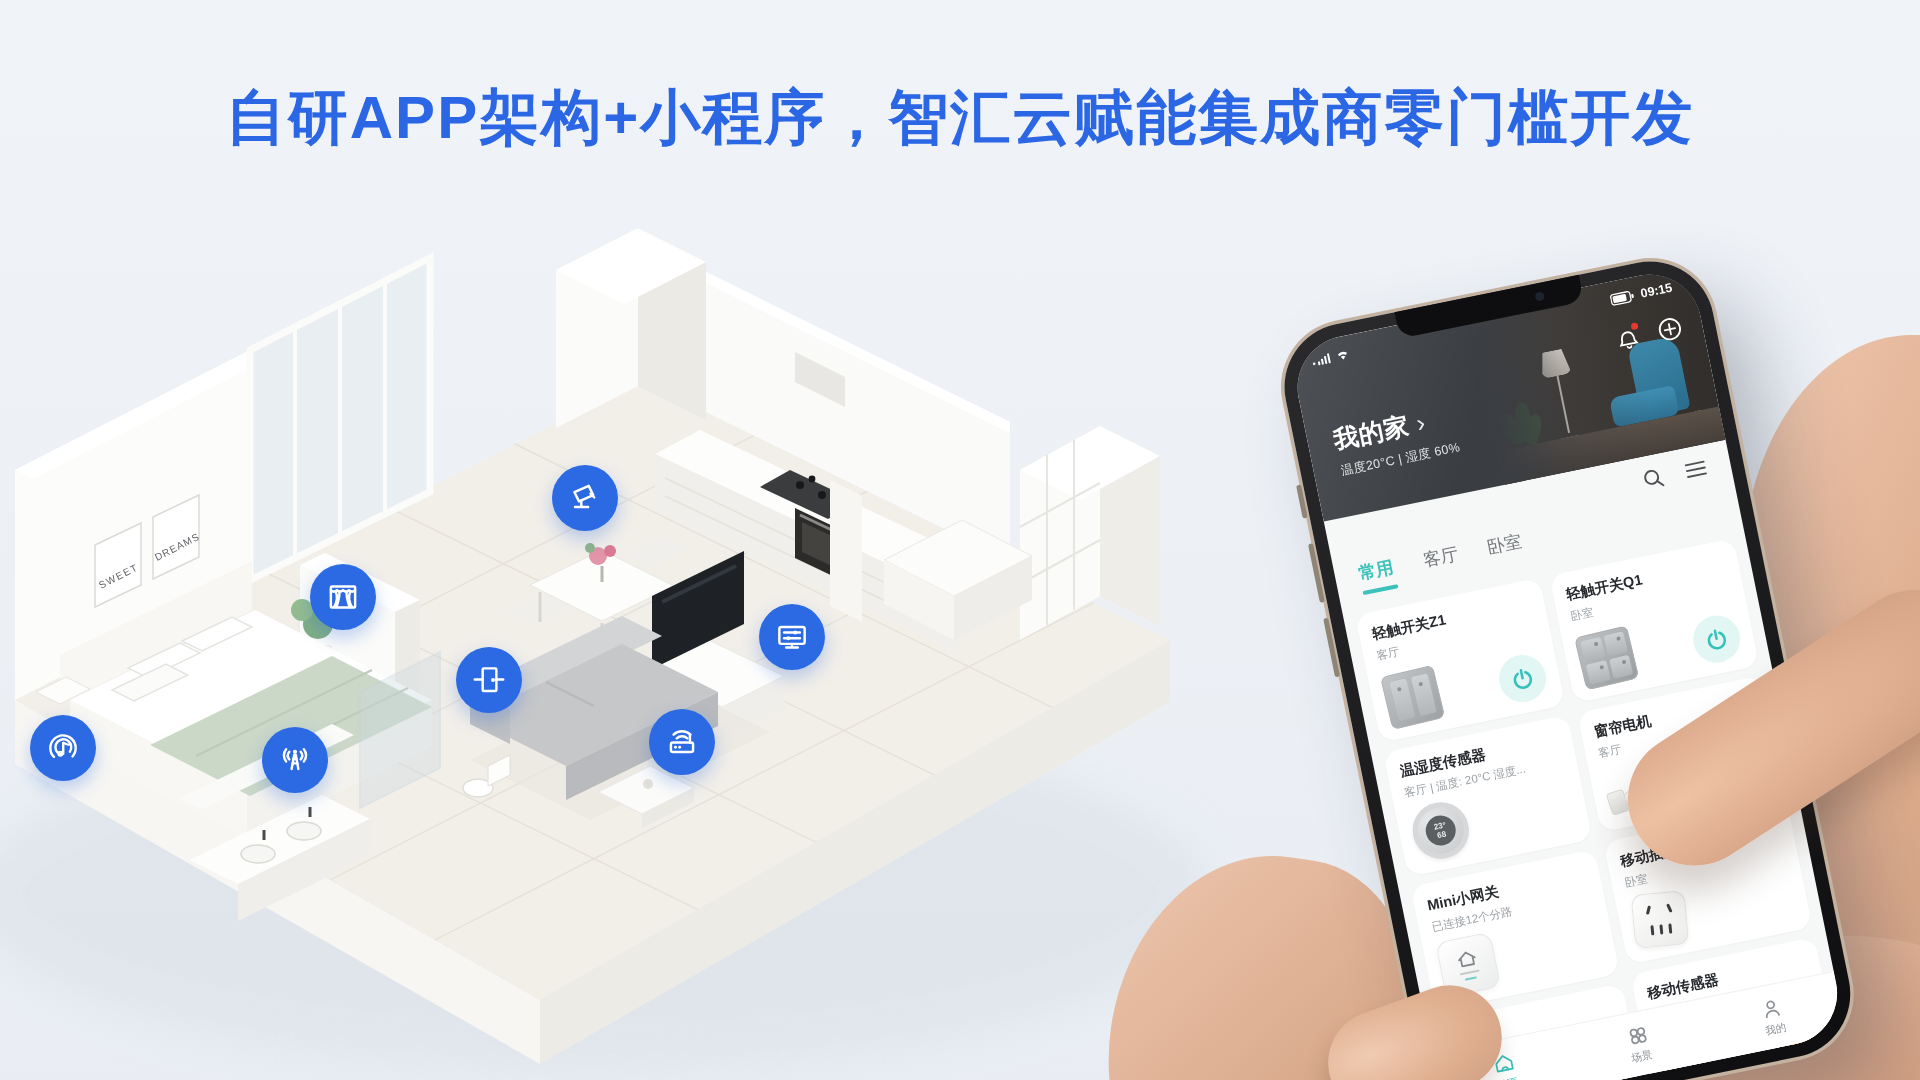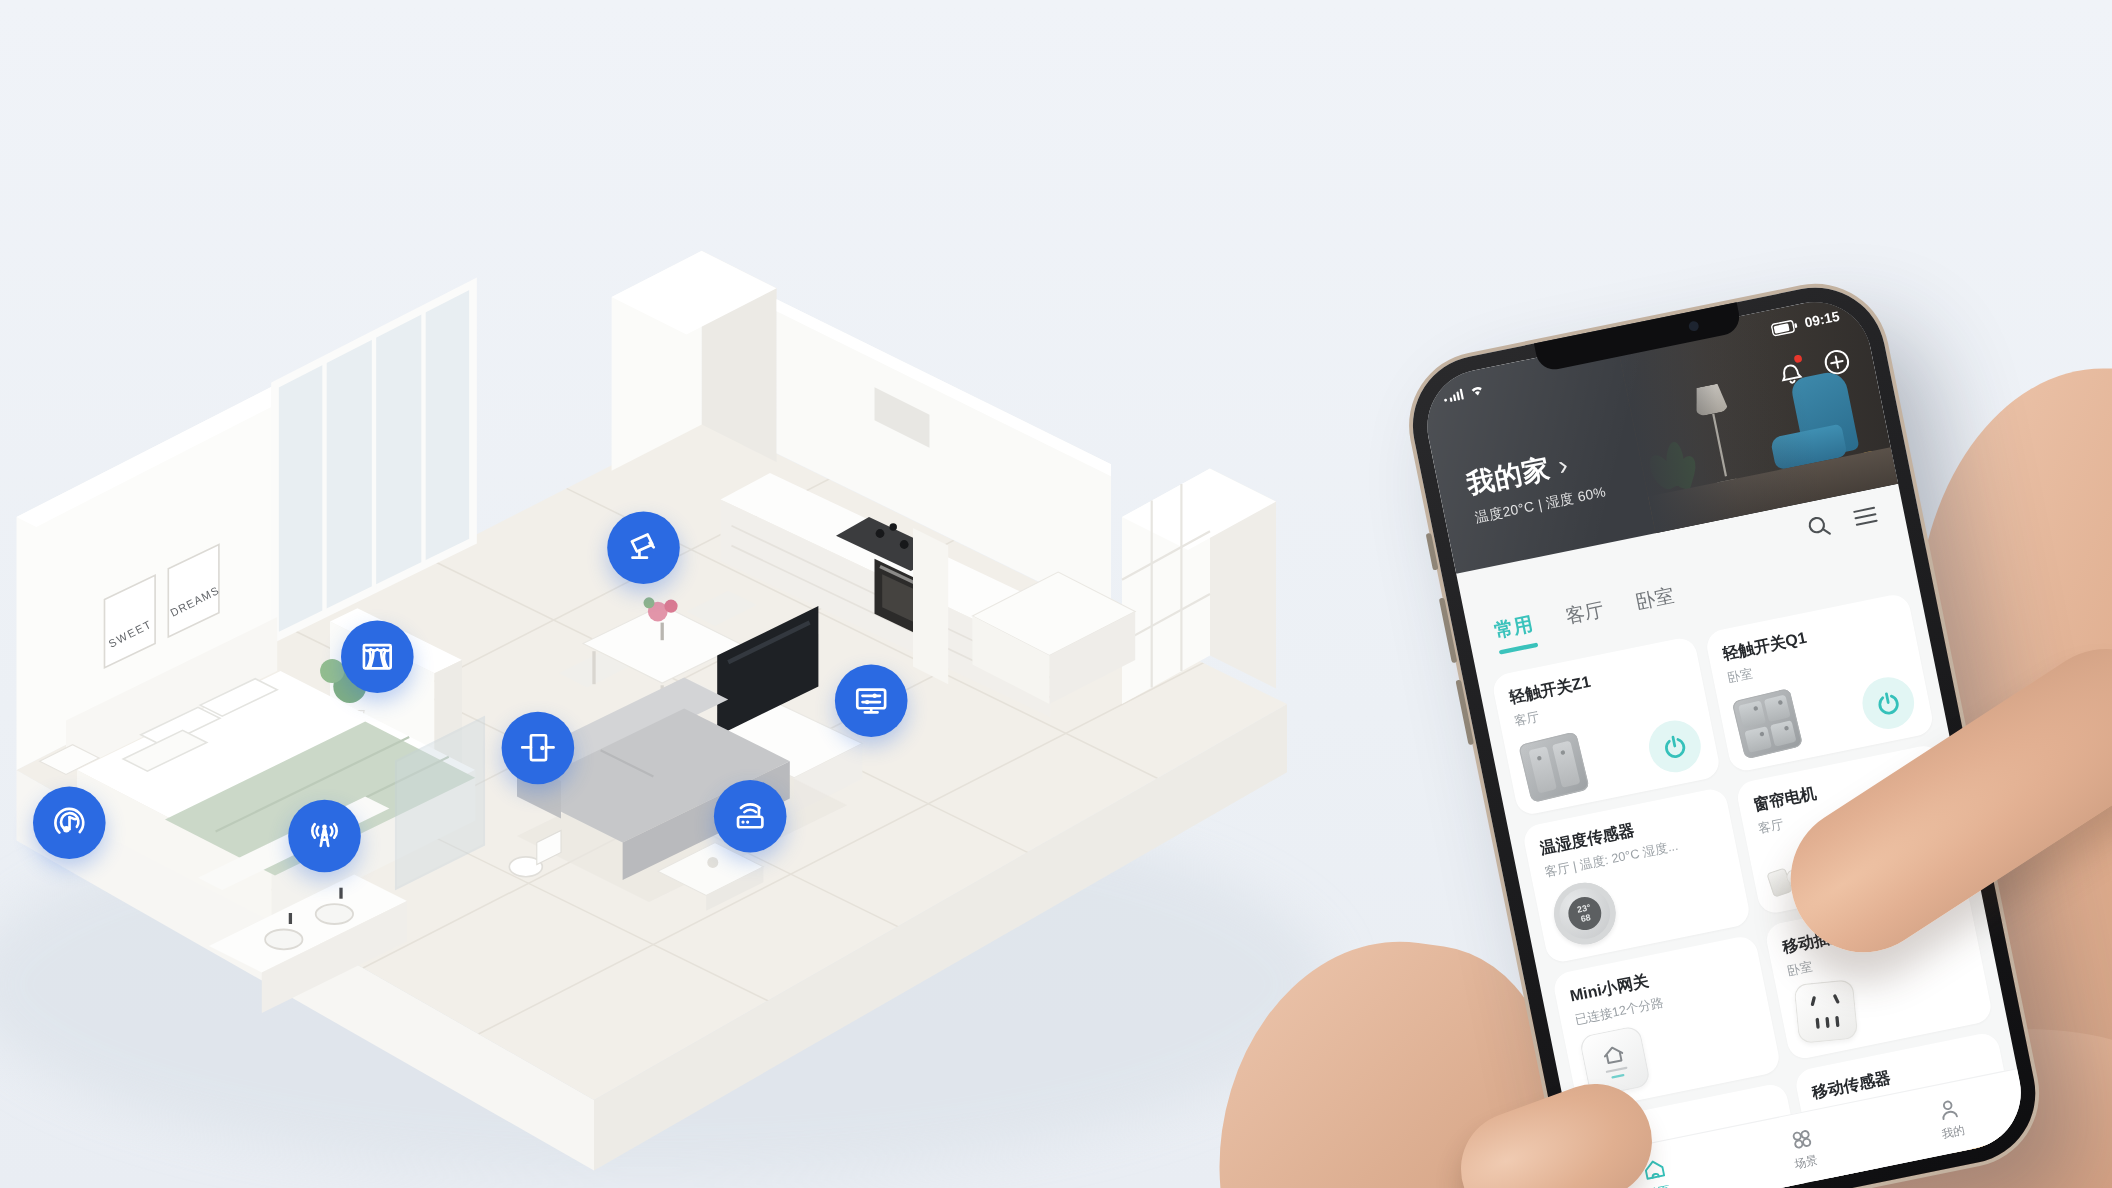--- a/index.html
+++ b/index.html
@@ -181,20 +181,21 @@
     stroke-linecap:round; stroke-linejoin:round; }
   .nav-item span { font-size:10.5px; color:#8d9196; }
   .nav-item.active svg { stroke:#35c1ba; }
   .nav-item.active span { color:#35c1ba; }
 </style>
 </head>
 <body>
 
 <div class="stage">
 
+  <div class="headline">自研APP架构+小程序，智汇云赋能集成商零门槛开发</div>
 
   <svg class="house-svg" viewBox="0 0 1920 1080">
     <defs>
       <filter id="soft" x="-40%" y="-40%" width="180%" height="180%">
         <feGaussianBlur stdDeviation="22"></feGaussianBlur>
       </filter>
       <clipPath id="floorClip">
           <polygon points="15,700 640,380 1170,640 540,1000"></polygon>
         </clipPath>
     </defs>

